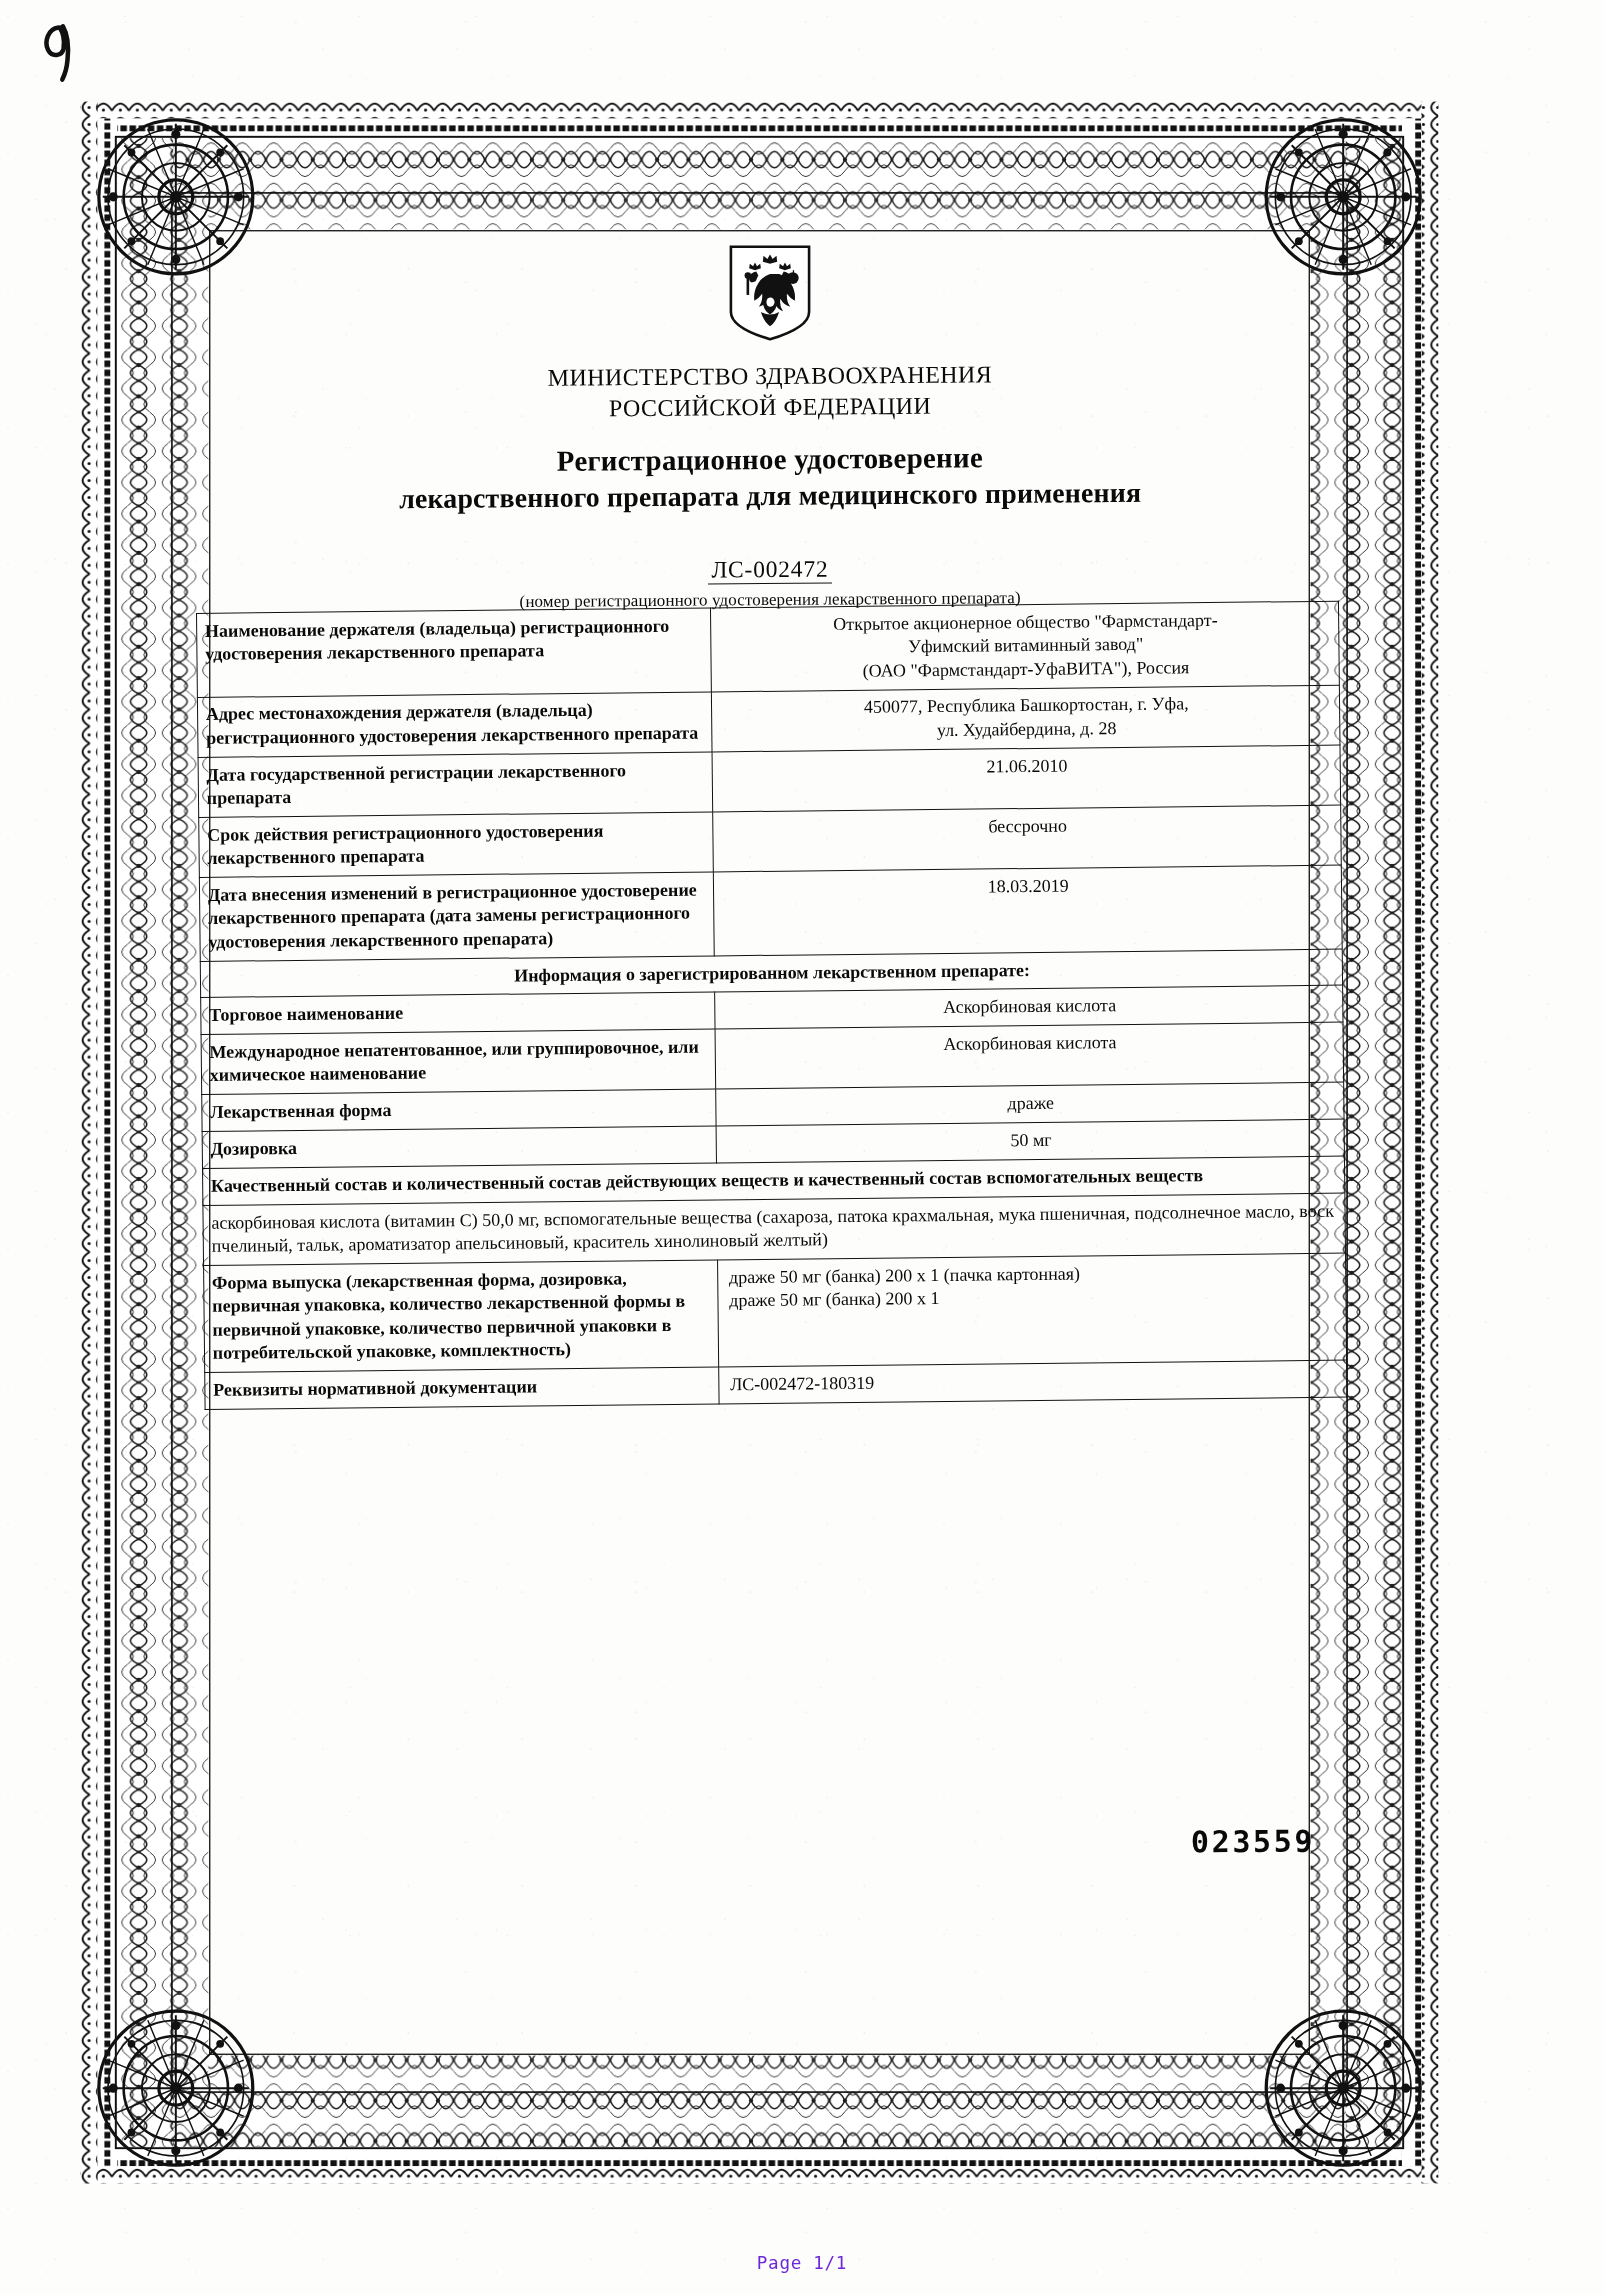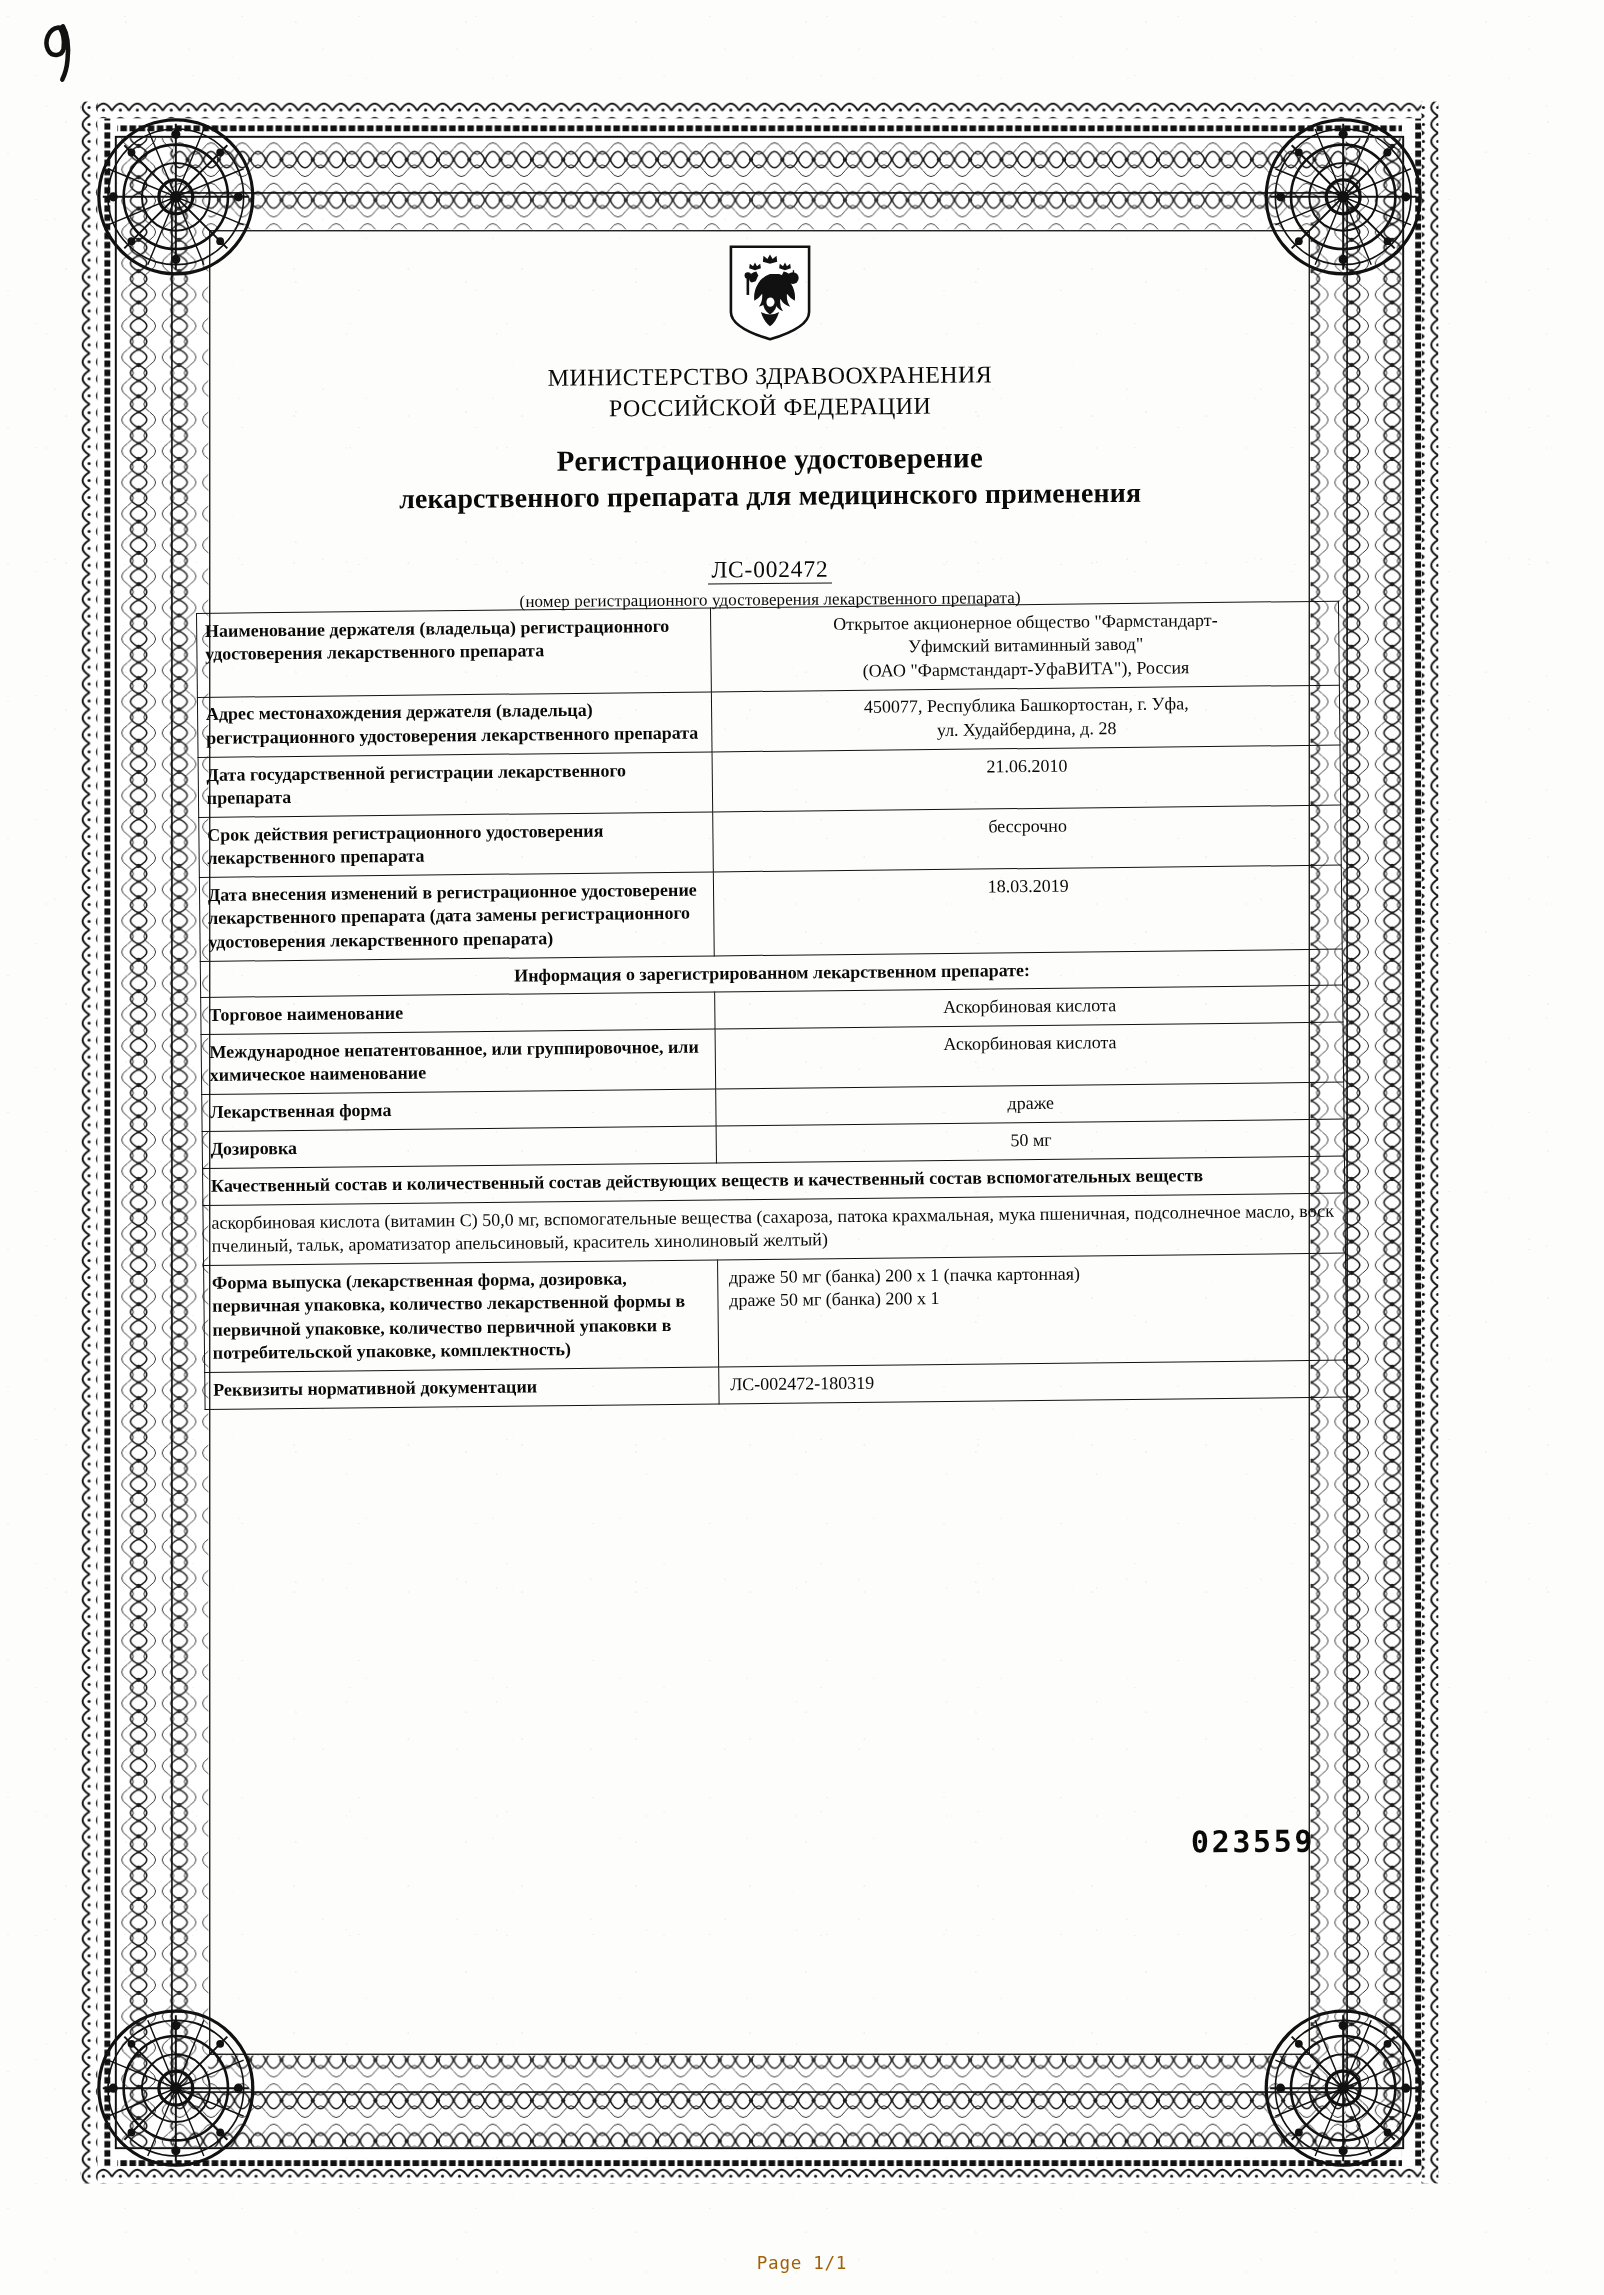--- a/index.html
+++ b/index.html
@@ -171,21 +171,21 @@
   }
 
   
   #page-footer {
     position: absolute;
     left: 0; right: 0;
     bottom: 22px;
     text-align: center;
     font-family: "DejaVu Sans Mono", "Liberation Mono", monospace;
     font-size: 17.6px;
-    color: #a16207;
+    color: #6d28d9;
     letter-spacing: 0.7px;
   }
 </style>
 </head>
 <body>
 
 <div id="scan-page">
 
   <div id="pen-mark" title="handwritten mark">
     <svg viewBox="0 0 120 120" width="78" height="78" aria-hidden="true">

